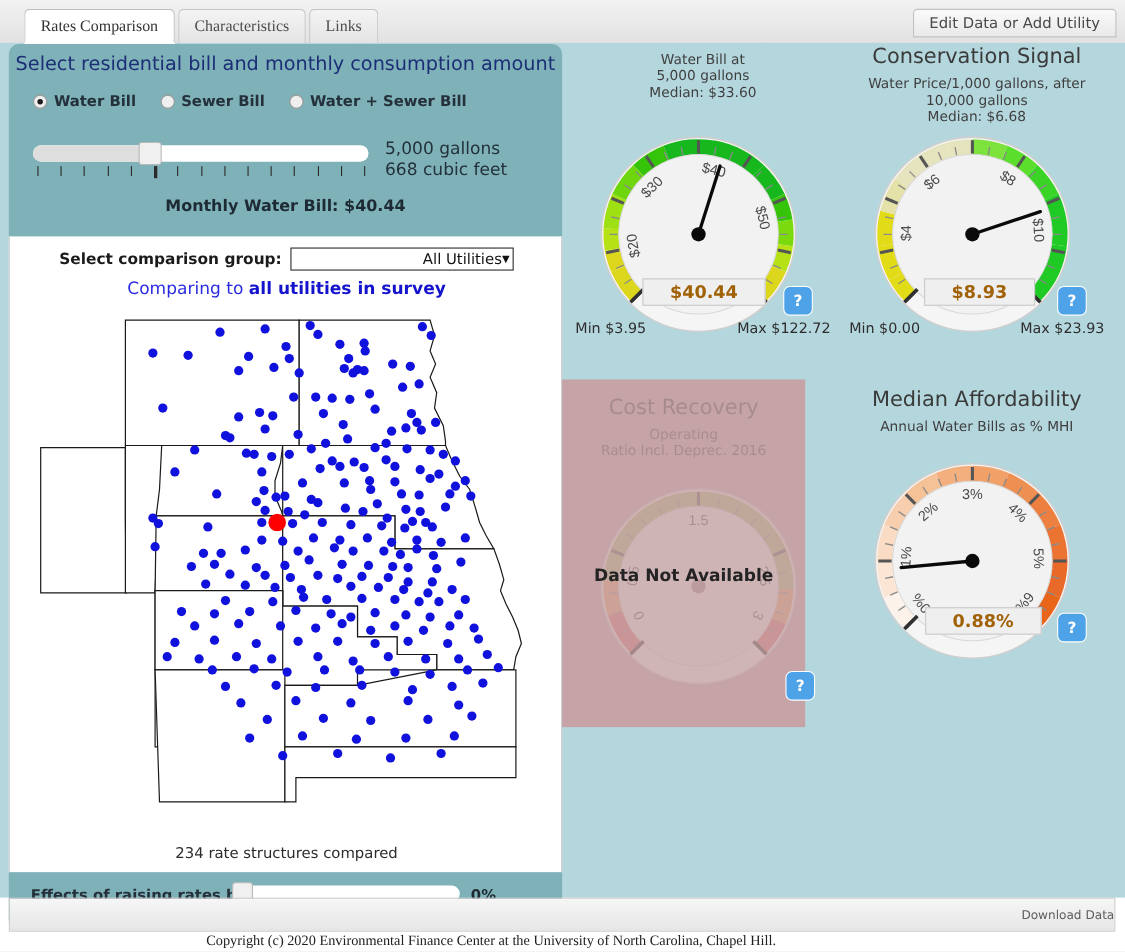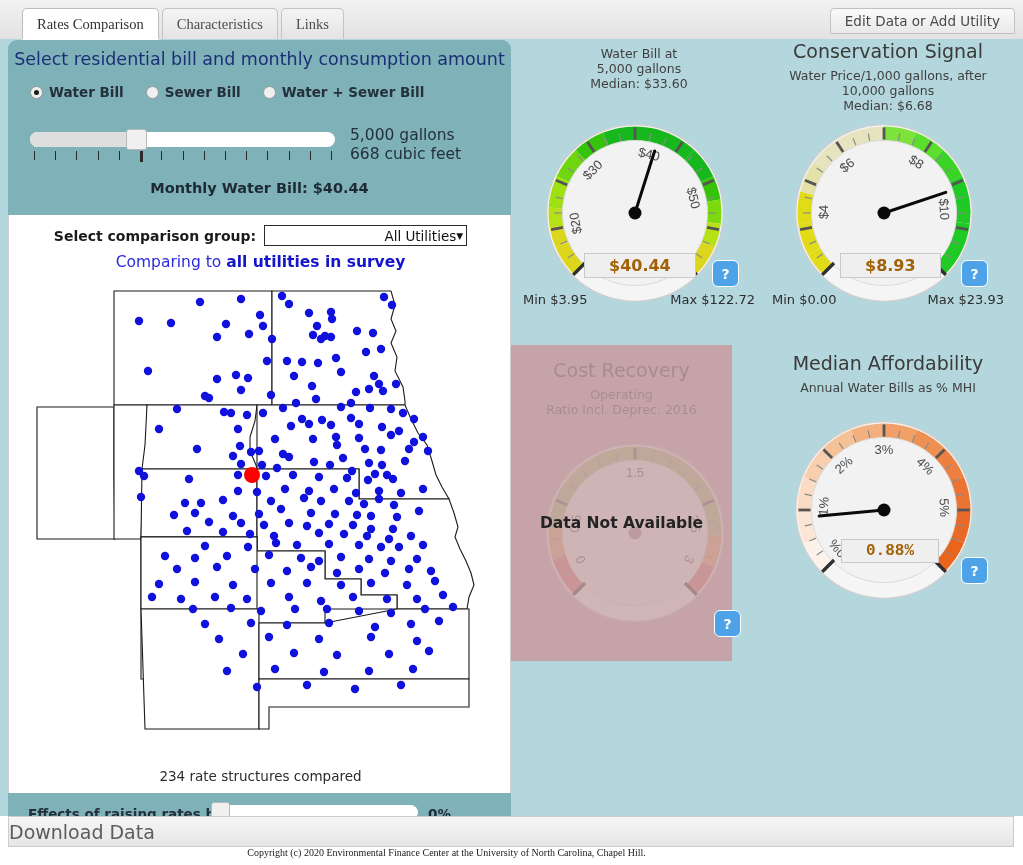--- a/index.html
+++ b/index.html
@@ -223,27 +223,27 @@
     position: absolute; width: 100%; text-align: center;
     font-size: 15.5px; font-weight: bold; color: #232323;
   }
 
   
   .dl-bar {
     position: absolute; left: 8px; top: 816px;
     width: 1006px; height: 31px;
     background: linear-gradient(#f6f6f6, #e6e6e6);
     border: 1px solid #cccccc;
-    display: flex; align-items: center; justify-content: flex-start;
-    font-size: 19px; color: #5c5c5c;
+    display: flex; align-items: center; justify-content: flex-end;
+    font-size: 11px; color: #5c5c5c;
     cursor: pointer;
   }
   .copyright {
     position: absolute; left: 0; top: 847px; width: 893px;
-    text-align: center; font-size: 10px; color: #202020;
+    text-align: center; font-size: 13px; color: #202020;
     font-family: "Liberation Serif", "DejaVu Serif", serif;
   }
 </style>
 </head>
 <body>
 
 <div id="app">
 
   <div class="tabbar">
     <div class="tabs">
@@ -903,21 +903,21 @@
           <text x="49.916639219573696" y="141.4325593336648" text-anchor="middle" dominant-baseline="central" font-size="14" font-family="&quot;Liberation Sans&quot;, sans-serif" fill="#4a4a4a" transform="rotate(-129.6 49.916639219573696 141.4325593336648)">0%</text>
           <text x="35.12826265216235" y="95.91861623059462" text-anchor="middle" dominant-baseline="central" font-size="14" font-family="&quot;Liberation Sans&quot;, sans-serif" fill="#4a4a4a" transform="rotate(-86.4 35.12826265216235 95.91861623059462)">1%</text>
           <text x="56.633120151201005" y="51.58188632154458" text-anchor="middle" dominant-baseline="central" font-size="14" font-family="&quot;Liberation Sans&quot;, sans-serif" fill="#4a4a4a" transform="rotate(-41.85000000000001 56.633120151201005 51.58188632154458)">2%</text>
           <text x="100" y="35" text-anchor="middle" dominant-baseline="central" font-size="14" font-family="&quot;Liberation Sans&quot;, sans-serif" fill="#4a4a4a" transform="rotate(0 100 35)">3%</text>
           <text x="144.4955618853648" y="52.617039217608266" text-anchor="middle" dominant-baseline="central" font-size="14" font-family="&quot;Liberation Sans&quot;, sans-serif" fill="#4a4a4a" transform="rotate(43.20000000000002 144.4955618853648 52.617039217608266)">4%</text>
           <text x="164.94988735564698" y="97.44811197566054" text-anchor="middle" dominant-baseline="central" font-size="14" font-family="&quot;Liberation Sans&quot;, sans-serif" fill="#4a4a4a" transform="rotate(87.75 164.94988735564698 97.44811197566054)">5%</text>
           <text x="151.04560050724842" y="140.2411067051392" text-anchor="middle" dominant-baseline="central" font-size="14" font-family="&quot;Liberation Sans&quot;, sans-serif" fill="#4a4a4a" transform="rotate(128.25 151.04560050724842 140.2411067051392)">6%</text>
           <line x1="100" y1="100" x2="30.30040070829439" y2="106.47810609481435" stroke="#0a0a0a" stroke-width="3.2" stroke-linecap="round"></line>
           <circle cx="100" cy="100" r="7" fill="#0a0a0a"></circle>
         </svg>
-      <div class="gauge-val" style="left:73px; top:187px;font-family:Liberation Mono, monospace;">0.88%</div>
+      <div class="gauge-val" style="left:73px; top:200px;">0.88%</div>
       <div class="help-btn" style="left:193px; top:205px;">
           <span>?</span>
         </div>
     </div>
 
   </div>
 
   <div class="dl-bar">
       <span>Download Data</span>
     </div>

